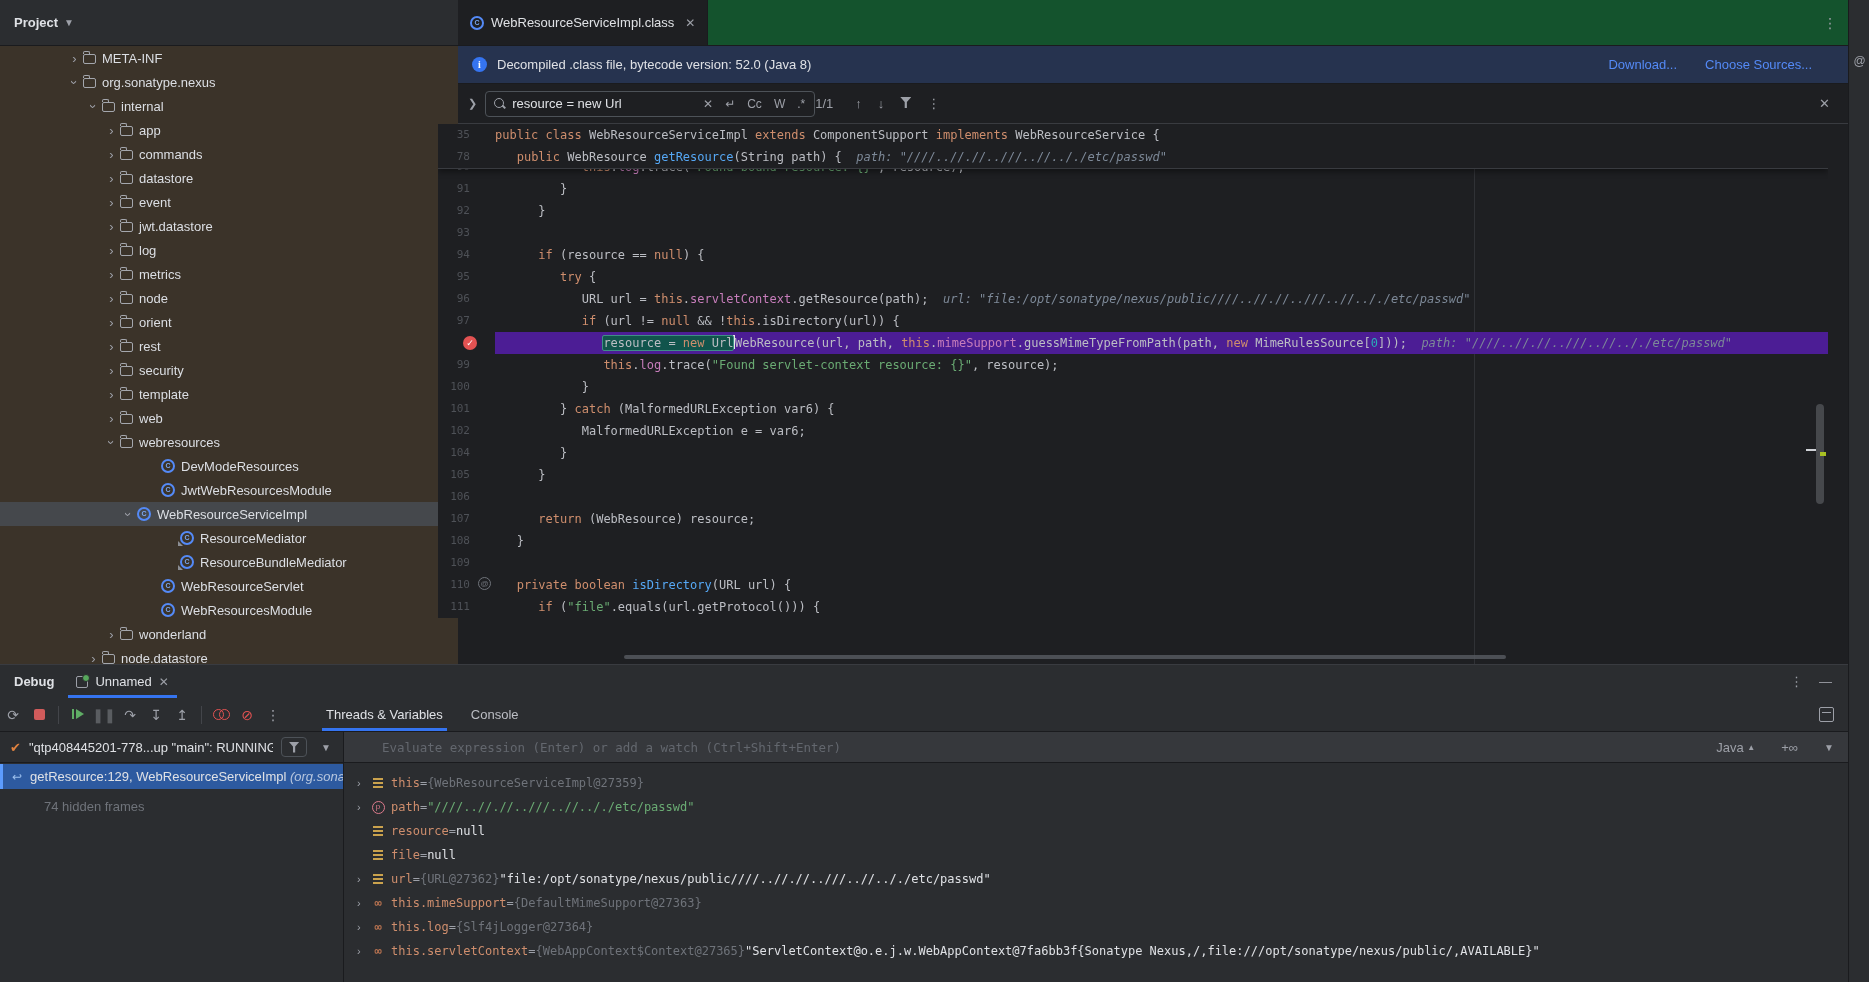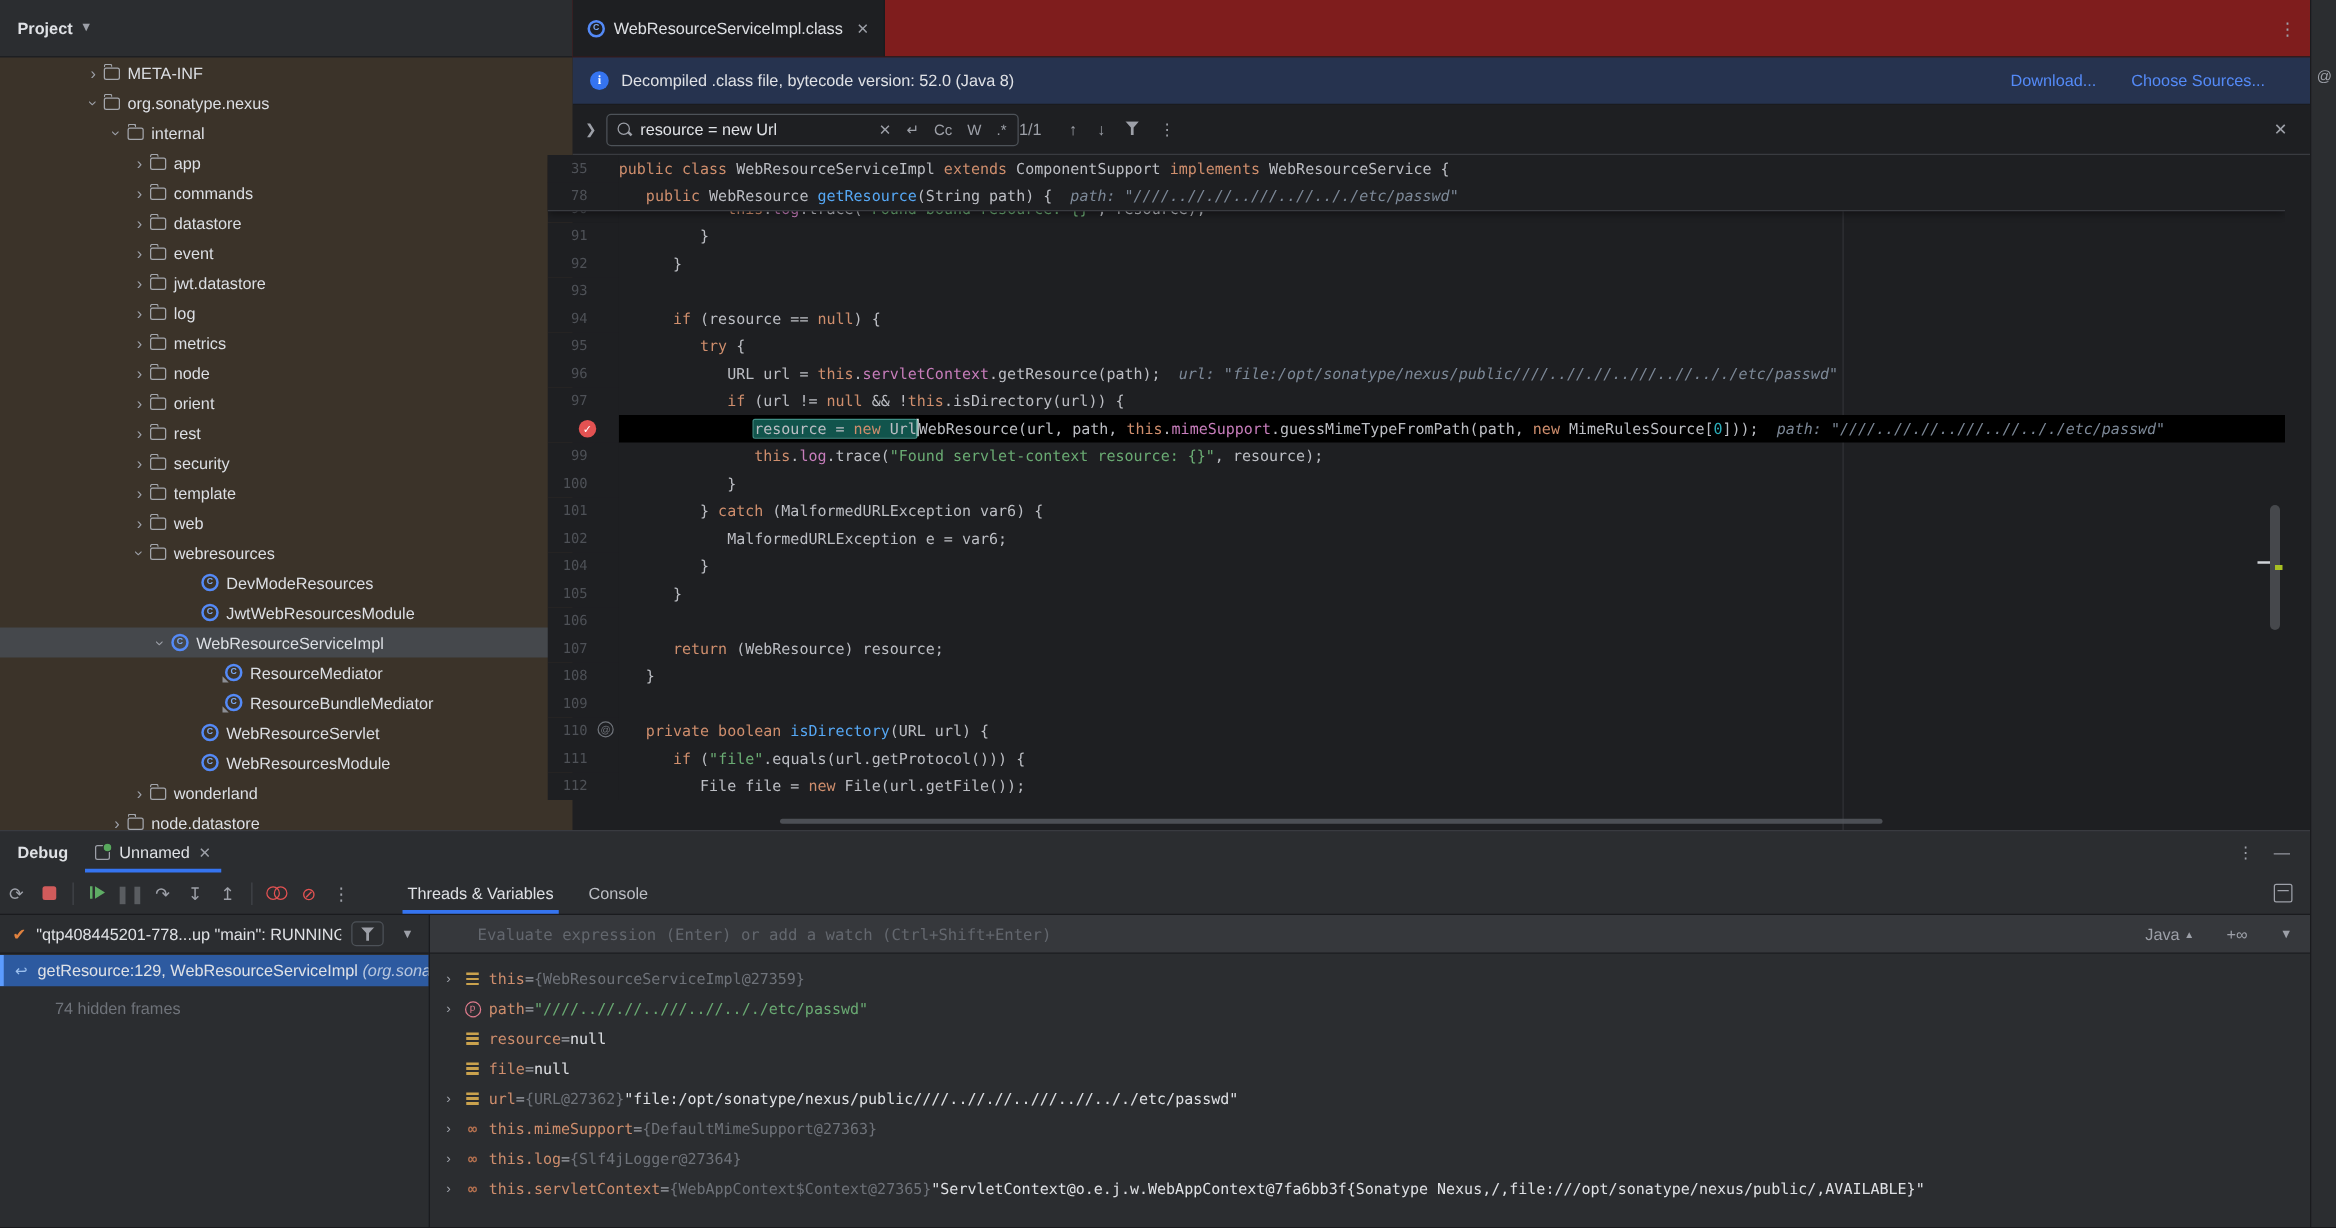--- a/index.html
+++ b/index.html
@@ -8,21 +8,21 @@
     position:relative; width:1869px; height:982px; overflow:hidden;
     background:#1e1f22; font-family:"Liberation Sans", sans-serif;
     color:#dfe1e5; font-size:13px;
   }
   .abs { position:absolute; }
 
   
   #project-header { left:0; top:0; width:458px; height:46px; background:#2b2d30;
     border-bottom:1px solid #1a1b1e; display:flex; align-items:center; padding-left:14px; gap:6px; }
   #project-header .chev { color:#9da0a8; font-size:10px; }
-  #tabbar { left:458px; top:0; width:1390px; height:46px; background:#7f1d1d;
+  #tabbar { left:458px; top:0; width:1390px; height:46px; background:#14532d;
     border-bottom:1px solid #1a1b1e; display:flex; align-items:stretch; }
   .ed-tab { background:#1e1f22; display:flex; align-items:center; gap:7px; padding:0 12px 0 12px;
     border-right:1px solid #1a1b1e; }
   .ed-tab .close { color:#9da0a8; font-size:12px; margin-left:4px; }
   #tabbar-more { margin-left:auto; align-self:center; color:#9da0a8; padding:0 10px; font-size:14px; letter-spacing:1px;}
 
   #right-strip { left:1848px; top:0; width:21px; height:982px; background:#2b2d30; border-left:1px solid #1a1b1e; }
   #right-strip .icon { position:absolute; top:54px; left:3px; width:15px; height:15px; color:#9da0a8;
     font-size:12px; text-align:center; line-height:15px; }
 
@@ -54,21 +54,21 @@
   
   #editor { left:438px; top:124px; width:1390px; height:540px; background:#1e1f22; overflow:hidden; }
   #sticky { position:absolute; left:0; top:0; width:100%; z-index:5; background:#1e1f22;
     border-bottom:1px solid #393b40; box-shadow:0 3px 6px rgba(0,0,0,.4); }
   #code { position:absolute; left:0; top:44px; width:100%; }
   .ln { display:flex; height:22px; line-height:22px; font-family:"DejaVu Sans Mono",monospace; font-size:12px;
     position:relative; white-space:pre; }
   .ln .gut { flex:0 0 57px; text-align:right; padding-right:25px; color:#4e5157; font-size:11px;
     position:relative; background:#1e1f22; z-index:2;}
   .ln .body { flex:1; overflow:hidden; position:relative; z-index:1; color:#bcbec4; }
-  .ln.exec .body { background:#000000; }
+  .ln.exec .body { background:#4c1d95; }
   .ln.clip { height:10px; overflow:hidden; }
   .ln.clip > * { margin-top:-12px; }
   .bp-dot { position:absolute; right:18px; top:4px; width:14px; height:14px; border-radius:50%;
     background:#e35252; color:#fff; font-size:9px; line-height:14px; text-align:center; font-family:"Liberation Sans",sans-serif;}
   .gut-anno { position:absolute; right:4px; top:3px; width:13px; height:13px; border:1px solid #6f737a;
     border-radius:50%; color:#6f737a; font-size:8px; line-height:12px; text-align:center;
     font-family:"Liberation Sans",sans-serif; }
   .k { color:#cf8e6d; } .d { color:#bcbec4; } .s { color:#6aab73; } .f { color:#c77dbb; }
   .fn { color:#56a8f5; } .h { color:#7d8998; font-style:italic; } .n { color:#2aacb8; }
   .match { background:#11544c; outline:1px solid #3d8f85; border-radius:1px; }
@@ -234,21 +234,20 @@
         <div class="ln"><span class="gut">101</span><span class="body">         <span class="d">} </span><span class="k">catch </span><span class="d">(MalformedURLException var6) {</span></span></div>
         <div class="ln"><span class="gut">102</span><span class="body">            <span class="d">MalformedURLException e = var6;</span></span></div>
         <div class="ln"><span class="gut">104</span><span class="body">         <span class="d">}</span></span></div>
         <div class="ln"><span class="gut">105</span><span class="body">      <span class="d">}</span></span></div>
         <div class="ln"><span class="gut">106</span><span class="body"></span></div>
         <div class="ln"><span class="gut">107</span><span class="body">      <span class="k">return </span><span class="d">(WebResource) resource;</span></span></div>
         <div class="ln"><span class="gut">108</span><span class="body">   <span class="d">}</span></span></div>
         <div class="ln"><span class="gut">109</span><span class="body"></span></div>
         <div class="ln"><span class="gut">110<span class="gut-anno">@</span></span><span class="body">   <span class="k">private boolean </span><span class="fn">isDirectory</span><span class="d">(URL url) {</span></span></div>
         <div class="ln"><span class="gut">111</span><span class="body">      <span class="k">if </span><span class="d">(</span><span class="s">"file"</span><span class="d">.equals(url.getProtocol())) {</span></span></div>
-        <div class="ln"><span class="gut">112</span><span class="body">         <span class="d">File file = </span><span class="k">new </span><span class="d">File(url.getFile());</span></span></div>
       </div>
     <div id="hscroll"></div>
     <div id="vscroll-thumb"></div>
     <div id="stripe-cur"></div>
     <div id="stripe-find"></div>
   </div>
 
   <div class="abs" id="project-tree">
       <div class="trow pad-a">
         <span class="tchev ">›</span>

